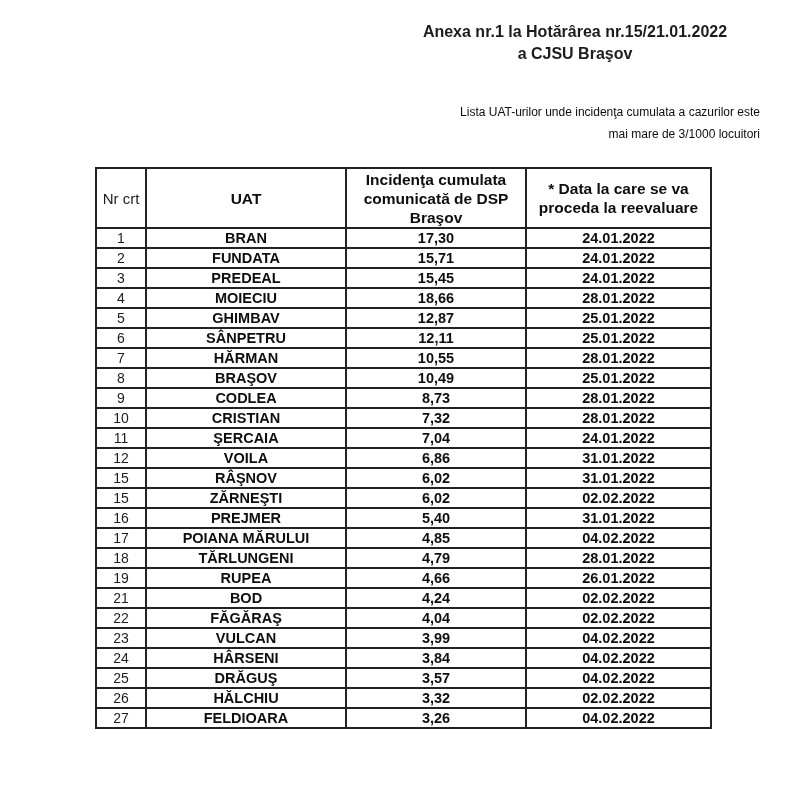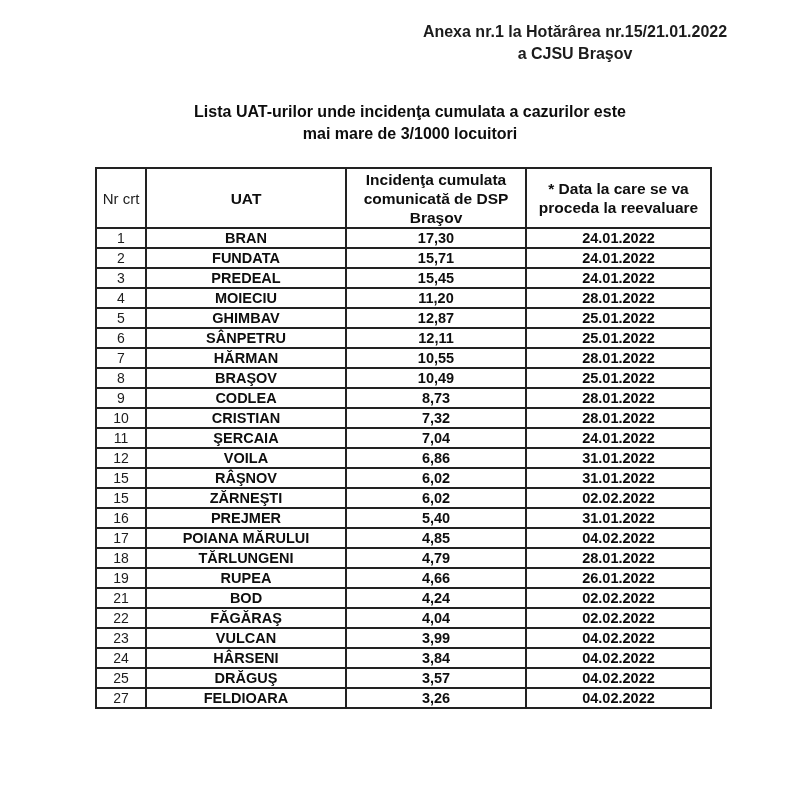--- a/index.html
+++ b/index.html
@@ -24,24 +24,24 @@
     font-size: 16px;
     line-height: 22px;
     font-weight: 700;
     color: #1c1c1c;
   }
   .doc-title {
     position: absolute;
     top: 101px;
     left: 60px;
     width: 700px;
-    text-align: center;
-    font-size: 16px;
+    text-align: right;
+    font-size: 12px;
     line-height: 22px;
-    font-weight: 700;
+    font-weight: 400;
     color: #0d0d0d;
   }
   table.uat-table {
     position: absolute;
     top: 167px;
     left: 95px;
     border-collapse: collapse;
     table-layout: fixed;
     background: #ffffff;
   }
@@ -131,21 +131,21 @@
   <tr>
     <td class="cell-nr">3</td>
     <td class="cell-uat">PREDEAL</td>
     <td class="cell-inc">15,45</td>
     <td class="cell-date">24.01.2022</td>
   </tr>
 
   <tr>
     <td class="cell-nr">4</td>
     <td class="cell-uat">MOIECIU</td>
-    <td class="cell-inc">11,20</td>
+    <td class="cell-inc">18,66</td>
     <td class="cell-date">28.01.2022</td>
   </tr>
 
   <tr>
     <td class="cell-nr">5</td>
     <td class="cell-uat">GHIMBAV</td>
     <td class="cell-inc">12,87</td>
     <td class="cell-date">25.01.2022</td>
   </tr>
 
@@ -270,20 +270,26 @@
     <td class="cell-date">04.02.2022</td>
   </tr>
 
   <tr>
     <td class="cell-nr">25</td>
     <td class="cell-uat">DRĂGUŞ</td>
     <td class="cell-inc">3,57</td>
     <td class="cell-date">04.02.2022</td>
   </tr>
 
+  <tr>
+    <td class="cell-nr">26</td>
+    <td class="cell-uat">HĂLCHIU</td>
+    <td class="cell-inc">3,32</td>
+    <td class="cell-date">02.02.2022</td>
+  </tr>
 
   <tr>
     <td class="cell-nr">27</td>
     <td class="cell-uat">FELDIOARA</td>
     <td class="cell-inc">3,26</td>
     <td class="cell-date">04.02.2022</td>
   </tr>
 </tbody>
 </table>
 

